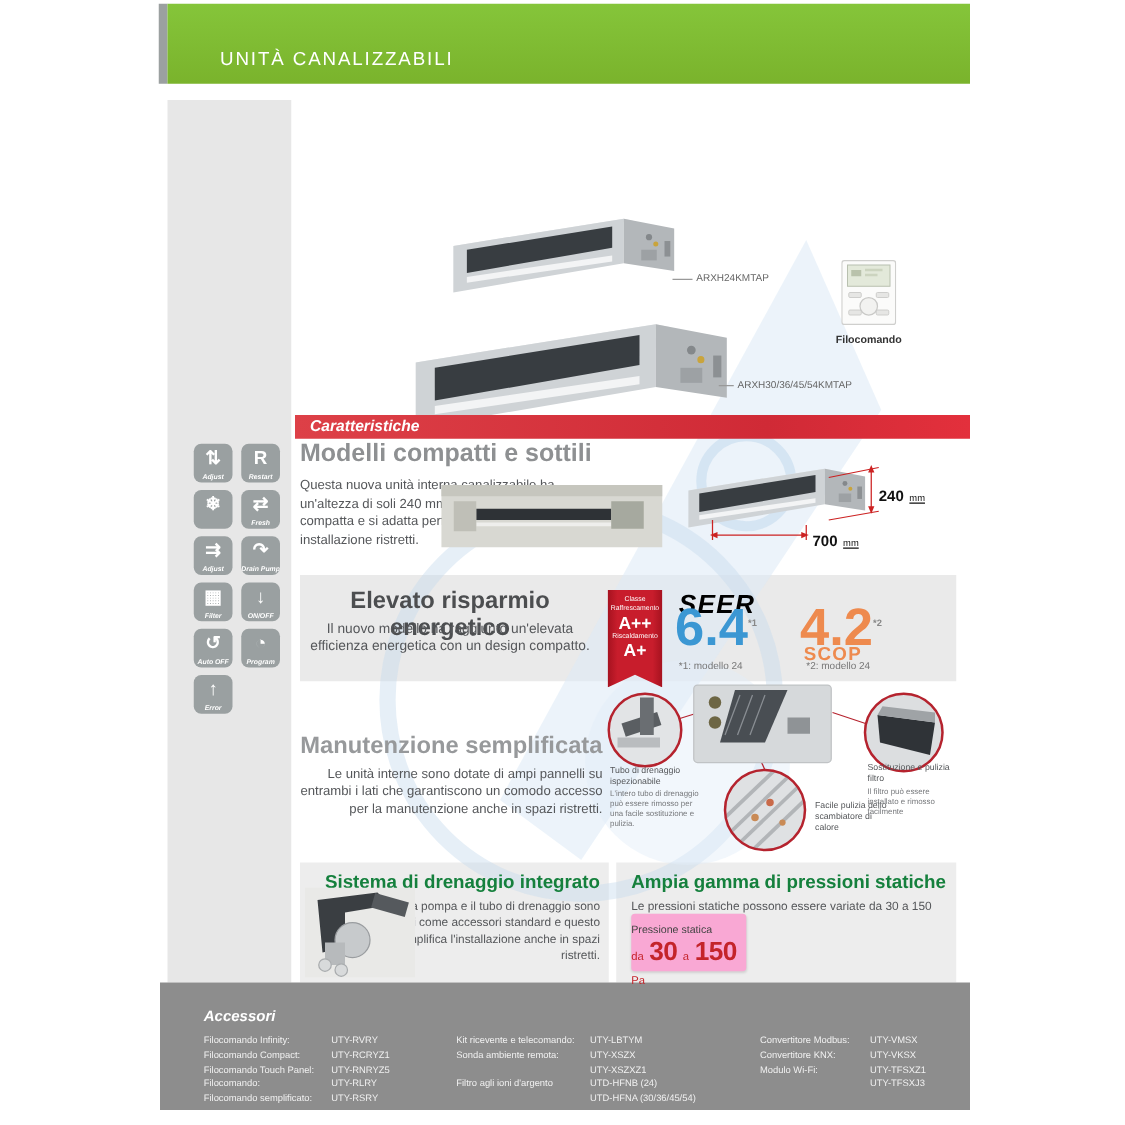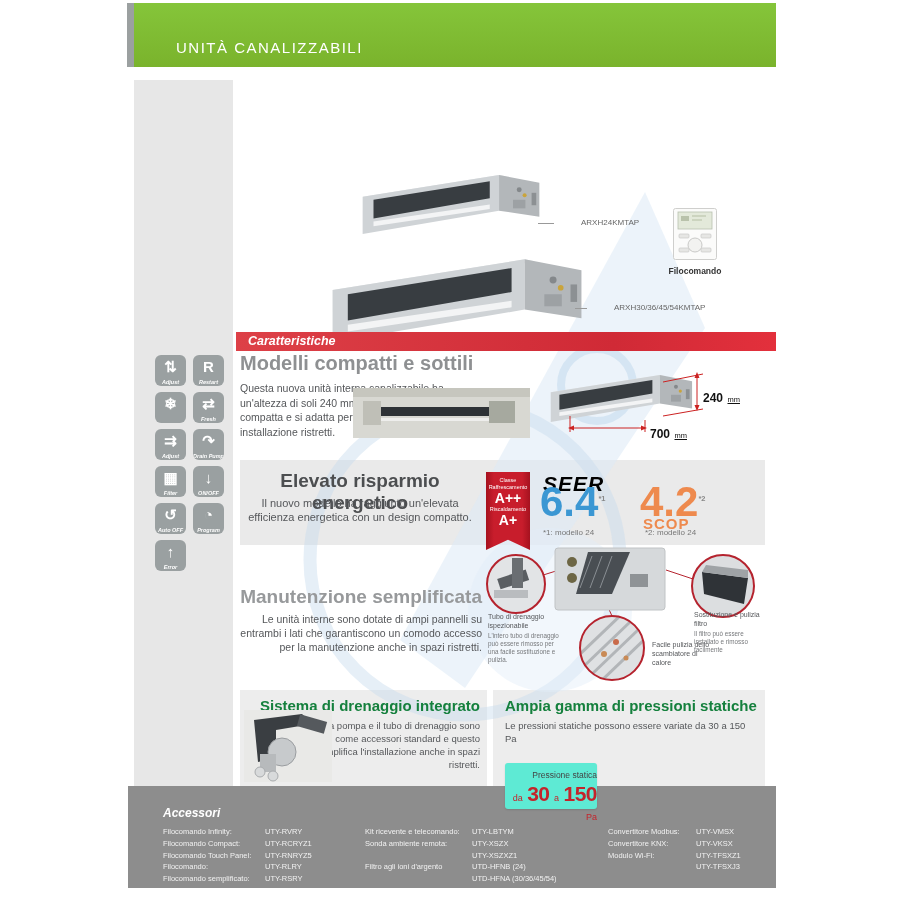--- a/index.html
+++ b/index.html
@@ -19,21 +19,21 @@
 
   
   .page-title{left:176px;top:39px;font-size:15px;letter-spacing:1.5px;color:#ffffff;}
 
   
   .titles{left:240px;top:90px;width:520px;text-align:center;font-weight:bold;
           font-size:17px;line-height:24px;color:#111;}
   .titles .tag{font-size:8px;font-weight:bold;color:#111;margin-left:2px;}
 
   
-  .prod-label{font-size:8px;color:#666;margin-left:24px;}
+  .prod-label{font-size:8px;color:#666;}
   .leader{height:1px;background:#999;}
 
   
   .red-banner{left:236px;top:332px;width:540px;height:19px;
     background:linear-gradient(90deg,#dd4047 0%,#d02a36 70%,#e3303c 100%);}
   .red-banner span{display:block;padding:2px 0 0 12px;color:#fff;font-size:12.5px;
     font-weight:bold;font-style:italic;}
 
   
   .h-compact{left:240px;top:352px;font-size:20px;font-weight:bold;color:#8e9092;}
@@ -64,22 +64,22 @@
   .scop-label{left:643px;top:472px;font-size:15px;font-weight:bold;letter-spacing:1px;color:#ee8a4e;margin-top:43px;}
   .scop-value{left:640px;top:478px;font-size:42px;font-weight:bold;color:#ee8a4e;}
   .ref{font-size:7.5px;color:#888;}
   .note{font-size:8px;color:#777;}
 
   
   .callout-t{font-size:7px;color:#55575a;line-height:9px;}
   .callout-b{font-size:6.3px;color:#77797c;line-height:8px;margin-top:2px;}
 
   
-  .press-card{left:505px;top:731px;width:92px;height:46px;background:#5eead4;border-radius:3px;
-    box-shadow:0 1px 2px rgba(0,0,0,0.12);text-align:right;margin-top:32px;}
+  .press-card{left:505px;top:731px;width:92px;height:46px;background:#f9a8d4;border-radius:3px;
+    box-shadow:0 1px 2px rgba(0,0,0,0.12);text-align:left;}
   .press-card .pt{display:block;font-size:8.5px;color:#444;margin-top:7px;}
   .press-card .pv{display:block;margin-top:2px;color:#c4242b;}
   .press-card .pv .small{font-size:9px;}
   .press-card .pv .big{font-size:21px;font-weight:bold;letter-spacing:-0.5px;}
 
   
   .acc-h{left:163px;top:806px;font-size:12px;font-weight:bold;font-style:italic;color:#fff;}
   .acc-col{position:absolute;top:826px;font-size:7.5px;line-height:11.8px;color:#f1f1f1;}
   .acc-row{display:flex;}
   .acc-l{display:inline-block;}

